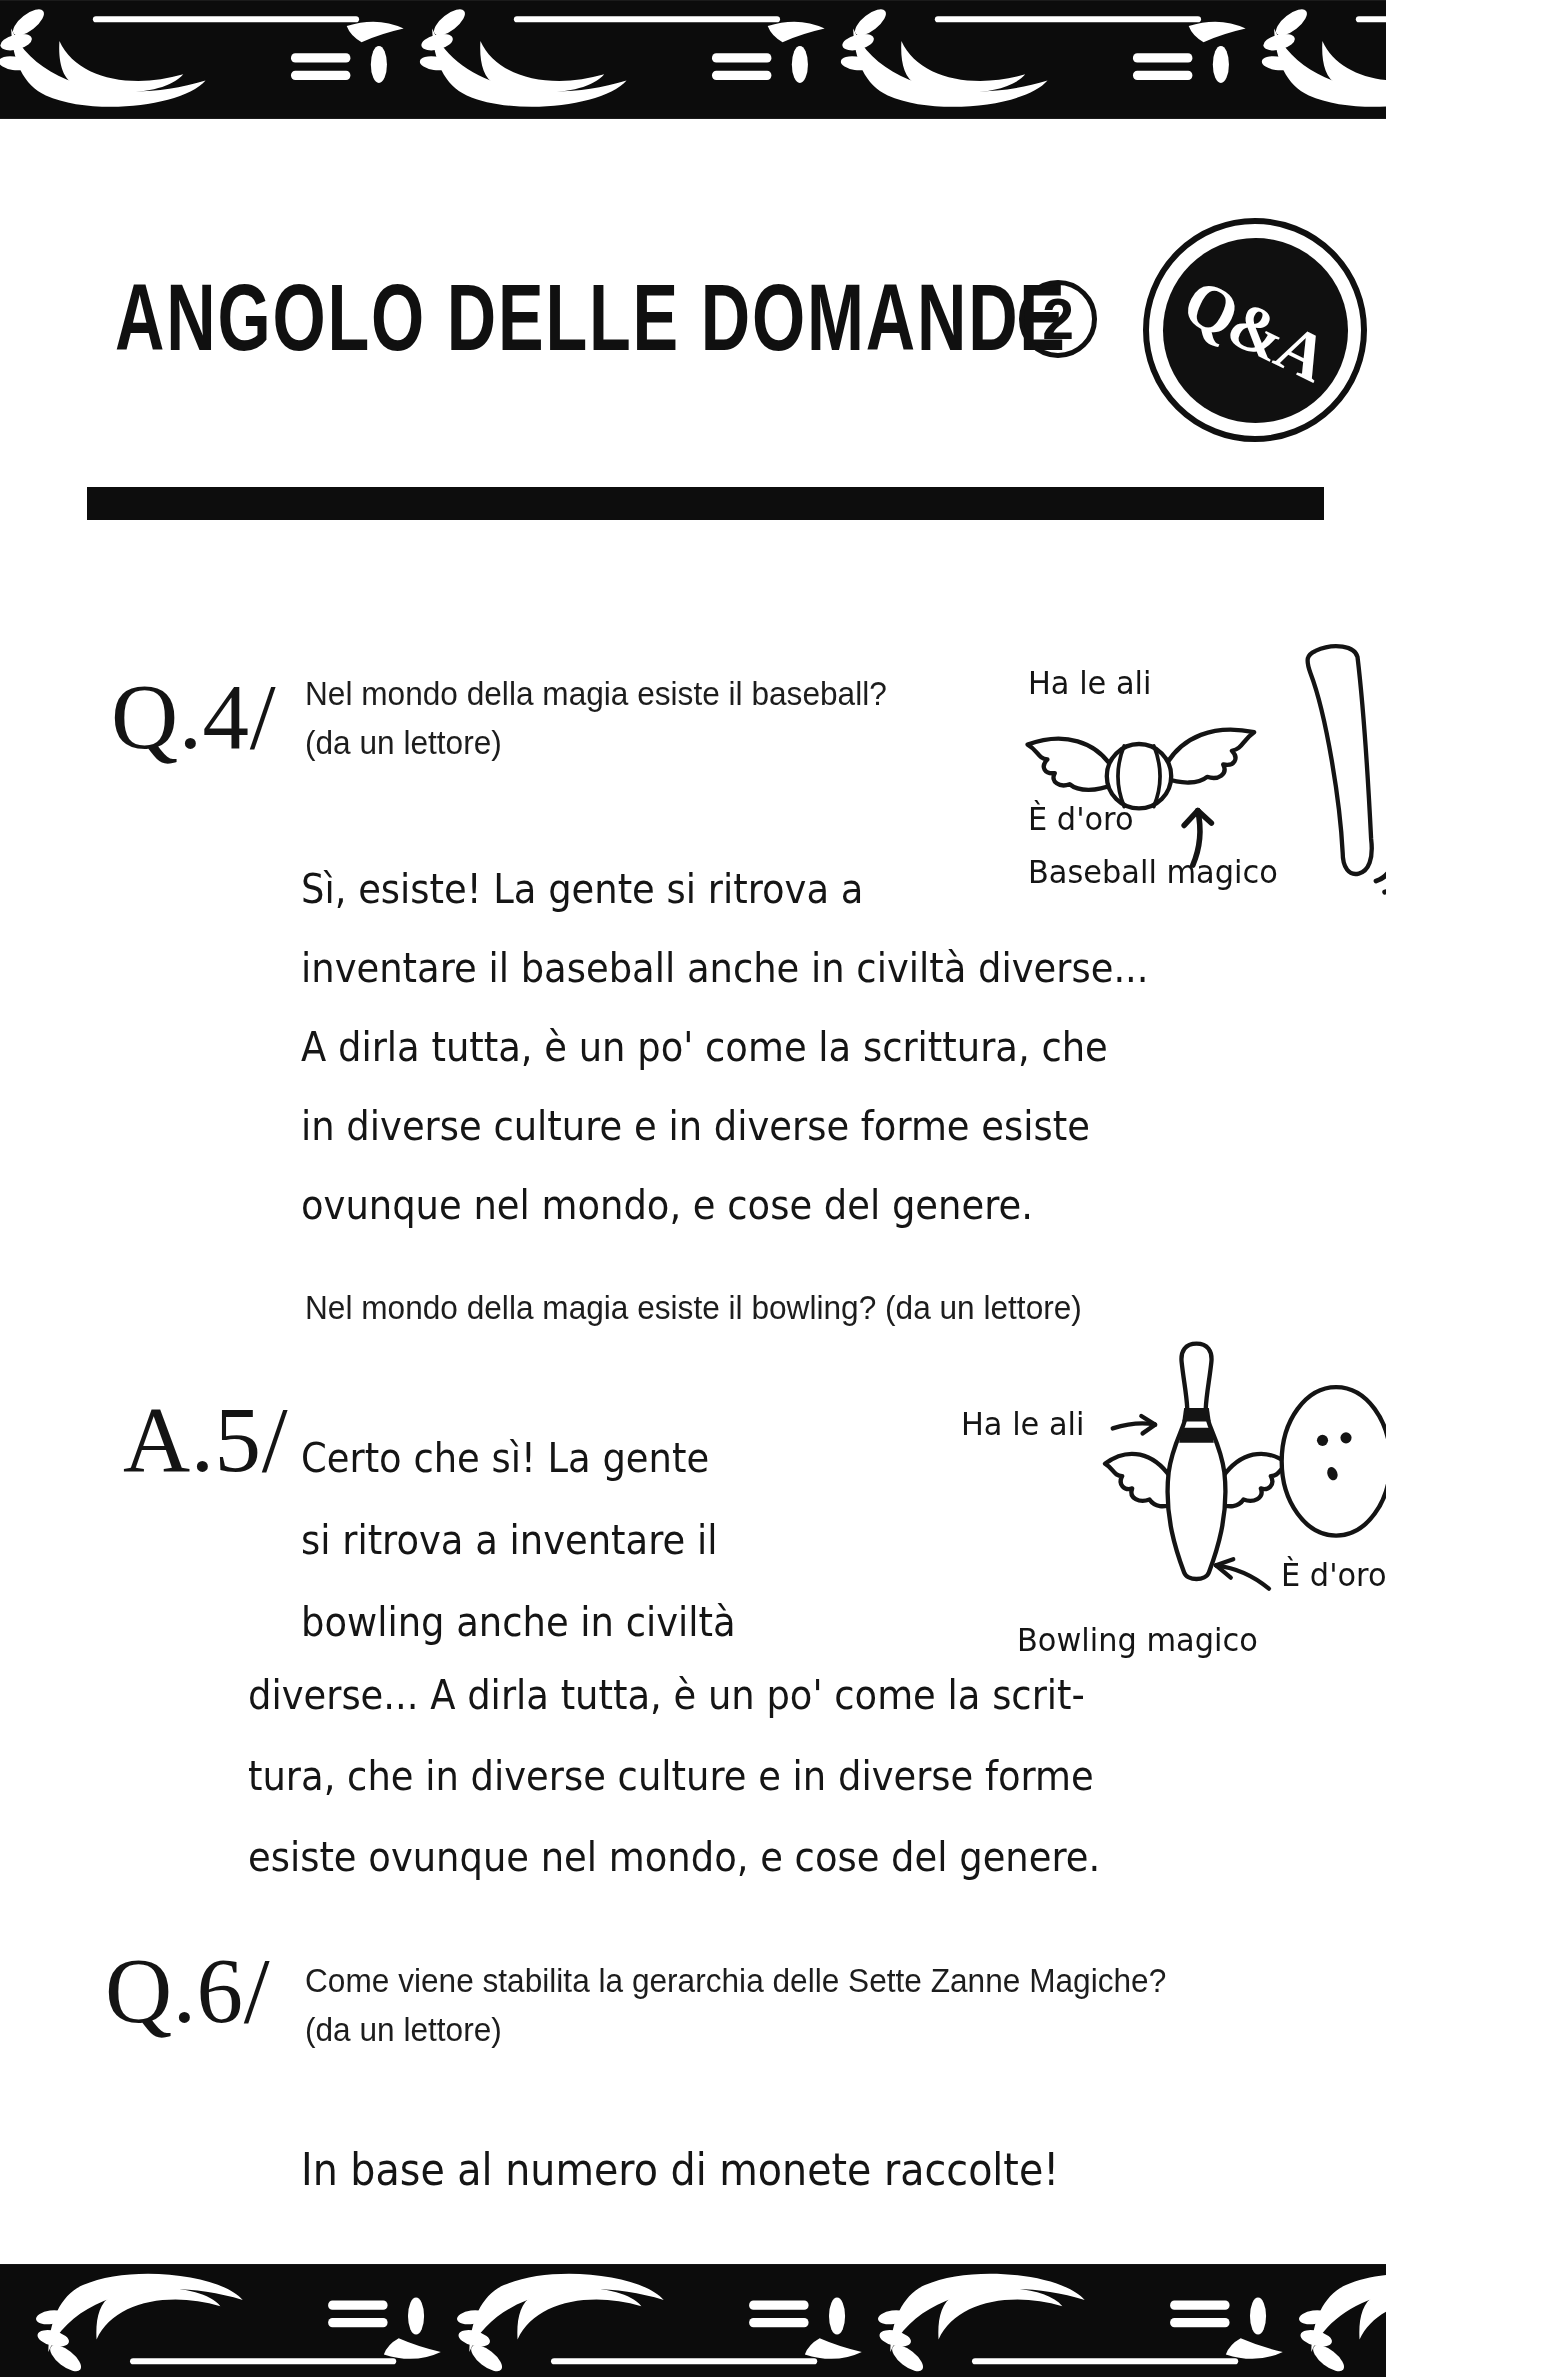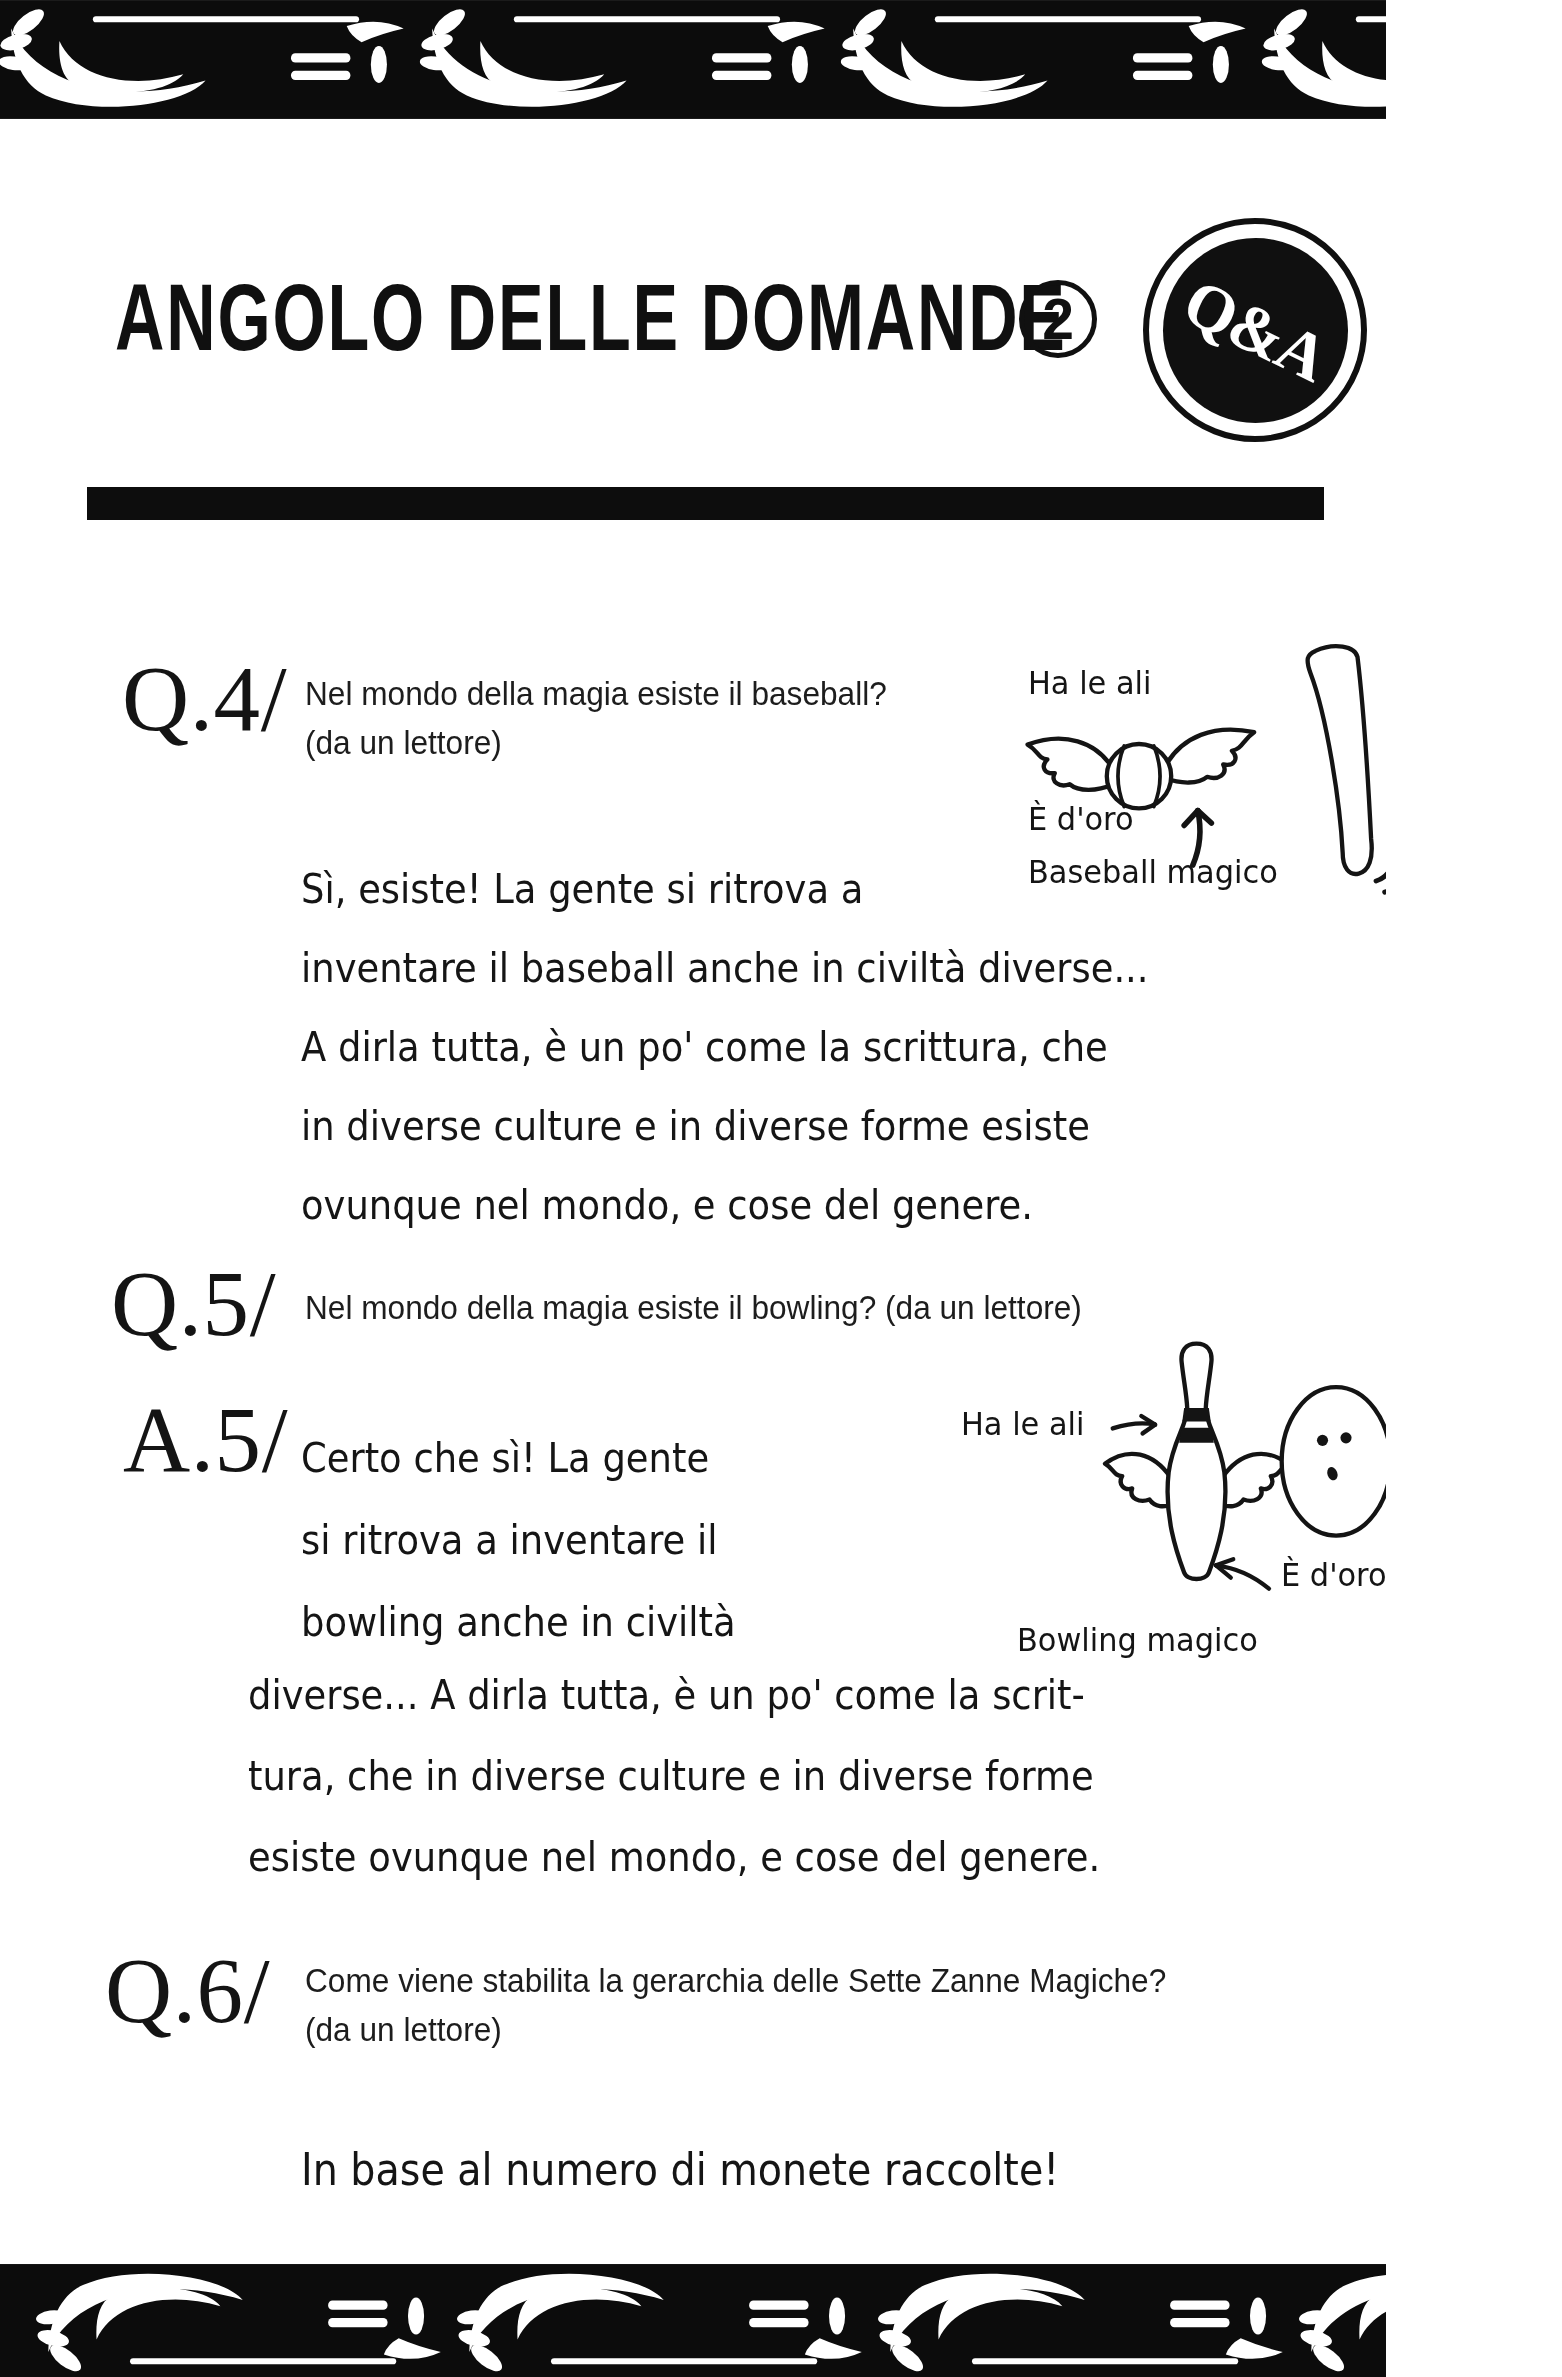--- a/index.html
+++ b/index.html
@@ -85,21 +85,21 @@
   </div>
 
   <div class="badge">
     <div class="badge-inner">
       <span class="badge-text">Q&amp;A</span>
     </div>
   </div>
 
   <div class="divider"></div>
 
-  <div class="qlabel" style="left:111px;top:650px;margin-left:11px;">Q.4/</div>
+  <div class="qlabel" style="left:111px;top:668px;">Q.4/</div>
   <div class="qtext" style="left:305px;top:669px;">
     <div>Nel mondo della magia esiste il baseball?</div>
     <div>(da un lettore)</div>
   </div>
 
   <div class="annot" style="left:1028px;top:664px;">Ha le ali</div>
   <svg class="abs" style="left:1009px;top:705px;" width="260" height="130" viewBox="0 0 420 210">
     <g stroke="#141414" stroke-width="7" fill="#ffffff" stroke-linejoin="round" stroke-linecap="round">
       <path d="M166,100 C140,60 90,42 30,64 C48,74 46,86 62,88 C50,100 58,112 74,110 C66,124 82,134 98,128 C112,140 142,140 168,128 Z"></path>
       <path d="M254,96 C280,52 330,30 396,44 C376,58 378,70 360,74 C372,86 364,100 346,96 C354,112 338,122 320,116 C306,128 278,128 252,118 Z"></path>
@@ -126,21 +126,20 @@
   </svg>
 
   <div class="hand" style="left:301px;top:850px;">
     <div>Sì, esiste! La gente si ritrova a</div>
     <div>inventare il baseball anche in civiltà diverse...</div>
     <div>A dirla tutta, è un po' come la scrittura, che</div>
     <div>in diverse culture e in diverse forme esiste</div>
     <div>ovunque nel mondo, e cose del genere.</div>
   </div>
 
-  <div class="qlabel" style="left:111px;top:1255px;">Q.5/</div>
   <div class="qtext" style="left:305px;top:1283px;">
     <div>Nel mondo della magia esiste il bowling? (da un lettore)</div>
   </div>
 
   <div class="qlabel" style="left:111px;top:1391px;margin-left:12px;">A.5/</div>
   <div class="hand" style="left:301px;top:1417px;line-height:82px;">
     <div>Certo che sì! La gente</div>
     <div>si ritrova a inventare il</div>
     <div>bowling anche in civiltà</div>
   </div>

